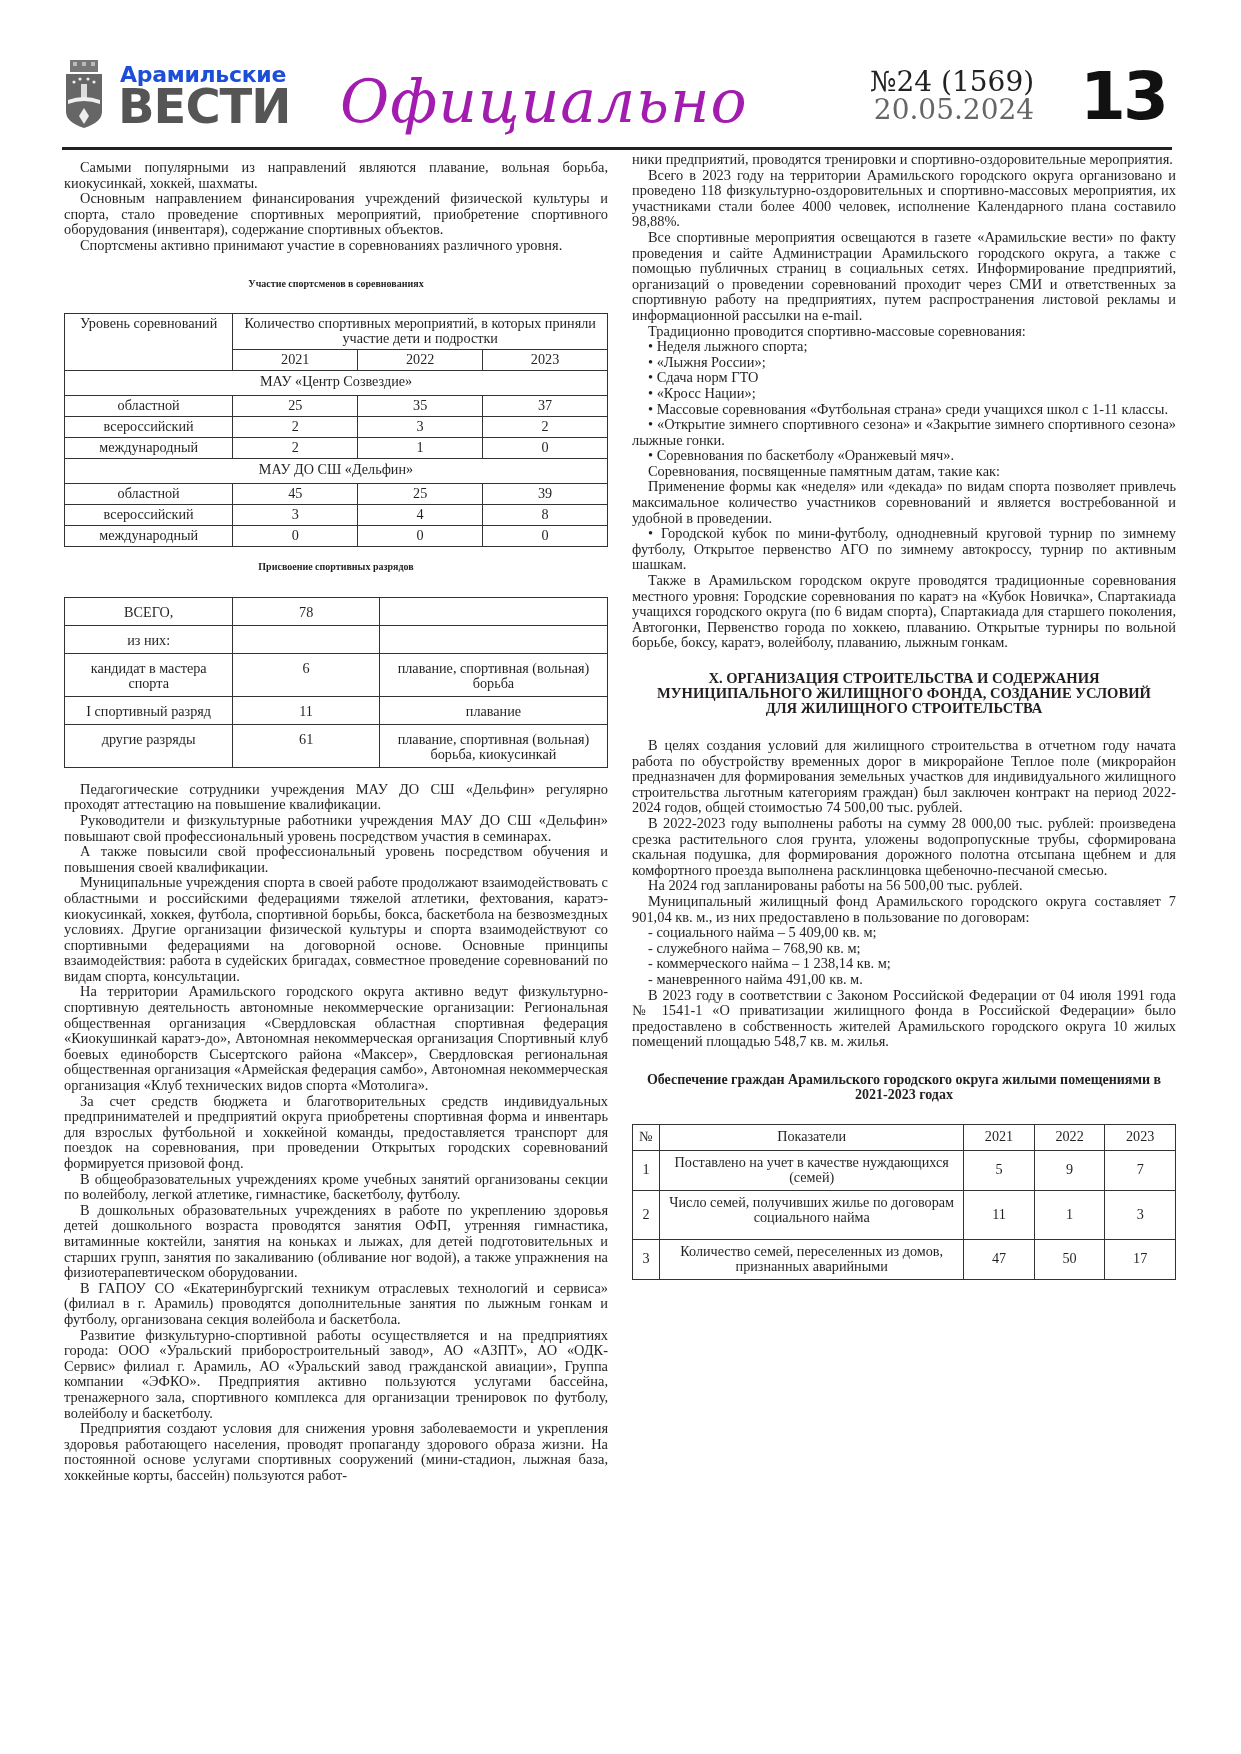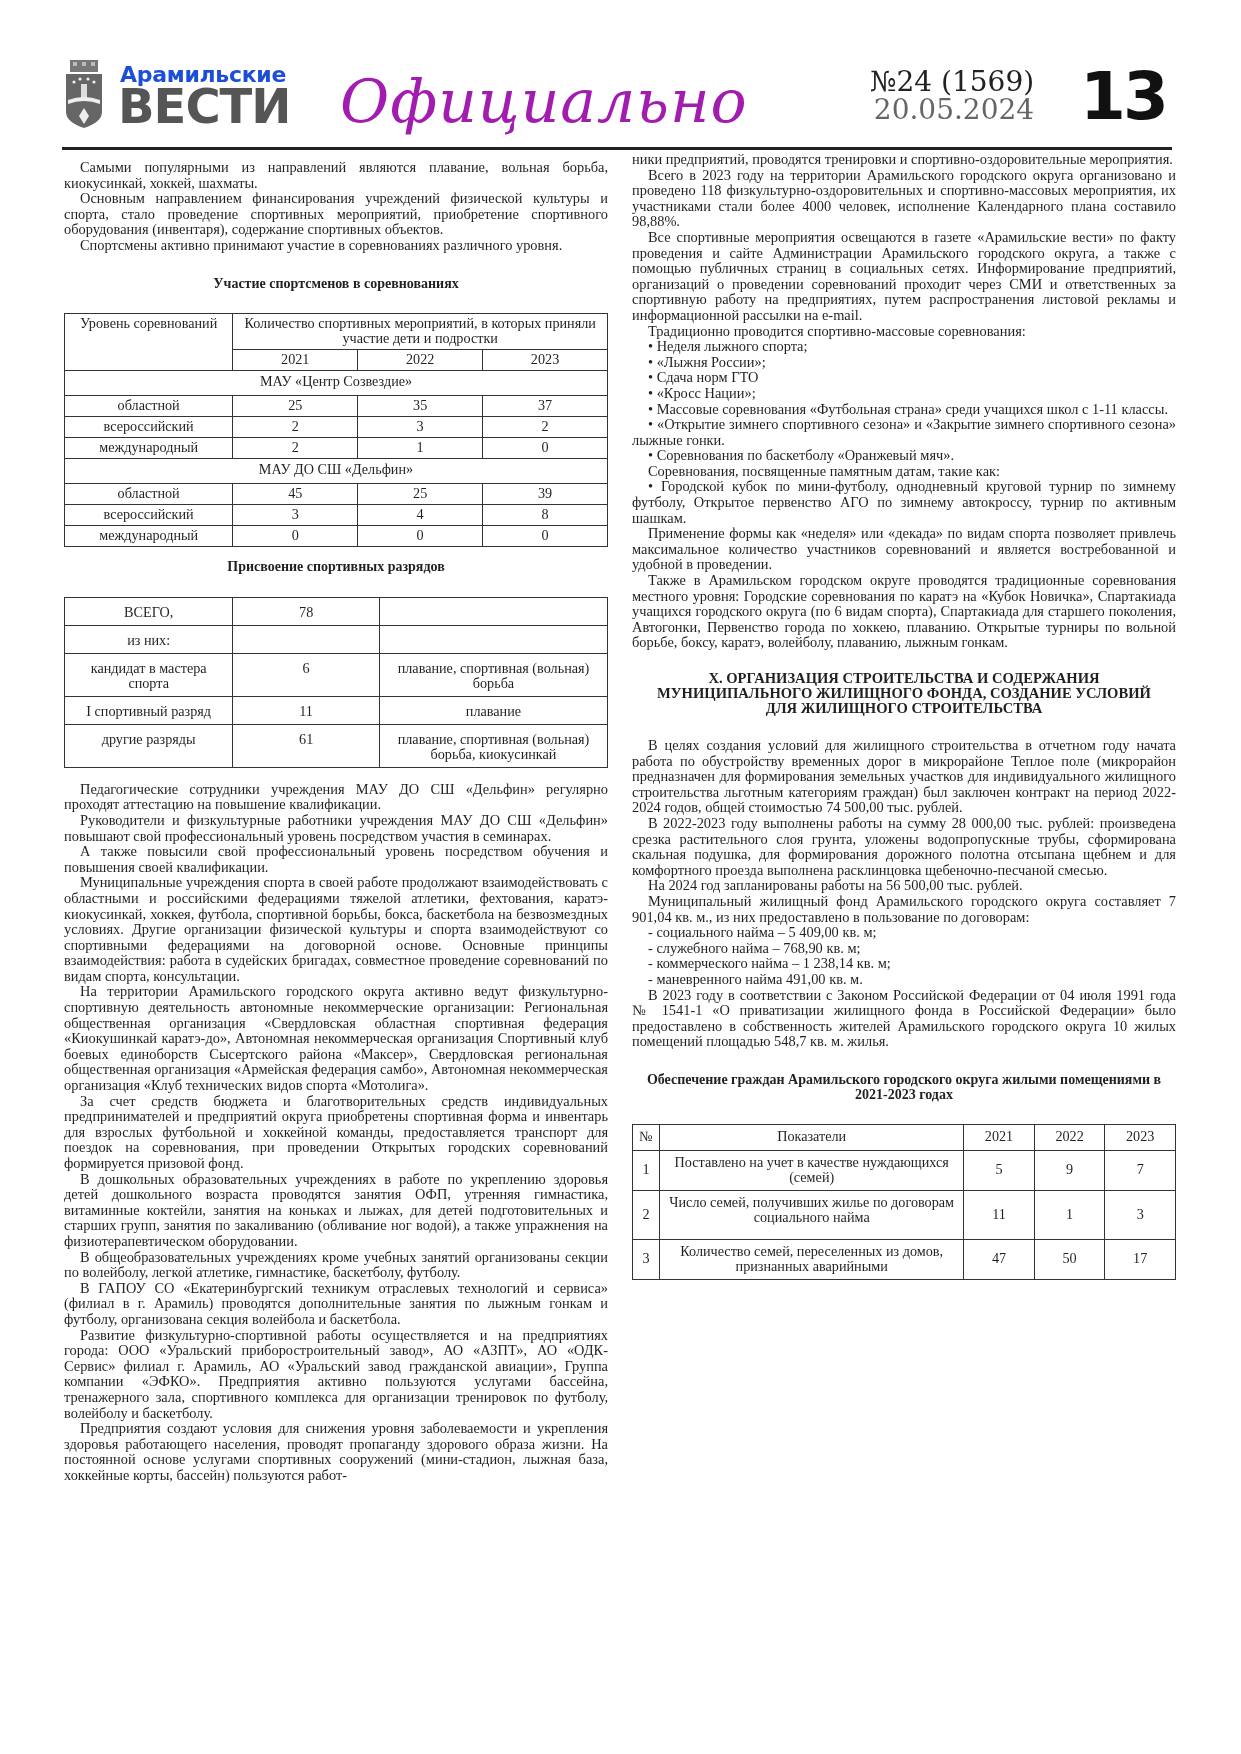--- a/index.html
+++ b/index.html
@@ -14,21 +14,21 @@
   .issue { position: absolute; left: 810px; top: 28px; text-align: right; font-family: "DejaVu Serif", serif; font-size: 28px; line-height: 28px; color: #222; }
   .issue .date { color: #666; }
   .pageno { position: absolute; left: 1020px; top: 12px; font-family: "DejaVu Sans", sans-serif; font-weight: bold; font-size: 66px; color: #111; letter-spacing: -3px; line-height: 90px; }
   .rule { position: absolute; left: 62px; top: 147px; width: 1110px; height: 3px; background: #222; }
 
   .col { position: absolute; top: 160px; width: 544px; font-size: 14.4px; line-height: 15.6px; text-align: justify; }
   .col-left { left: 64px; }
   .col-right { left: 632px; top: 152px; }
   .col p { margin: 0; text-indent: 16px; hyphens: manual; }
   .col p.noind { text-indent: 0; }
-  .tcap { text-align: center; font-weight: bold; font-size: 14px; margin: 16px 0 16px 0; }
+  .tcap { text-align: center; font-weight: bold; font-size: 10px; margin: 16px 0 16px 0; }
   .big-head { text-align: center; font-weight: bold; font-size: 14.6px; line-height: 15px; margin: 16px 10px 16px 10px; }
 
   table { border-collapse: collapse; width: 100%; font-size: 14.2px; line-height: 15px; }
   td, th { border: 1px solid #333; font-weight: normal; text-align: center; padding: 2px 4px; vertical-align: top; }
   .t1 td { padding: 2px 4px 3px 4px; }
   .t1 .group td { padding: 3px 4px 6px 4px; }
   .t2 td { padding: 7px 4px 5px 4px; }
   .t3 td { vertical-align: middle; padding: 4px 4px 5px 4px; }
   .t3 .hdr td { padding: 4px 4px 6px 4px; }
 </style>
@@ -156,42 +156,42 @@
   </tbody>
     </table>
 
   <div style="height:14px;"></div>
   <p>Педагогические сотрудники учреждения МАУ ДО СШ «Дельфин» регулярно проходят аттестацию на повышение квалификации.</p>
   <p>Руководители и физкультурные работники учреждения МАУ ДО СШ «Дельфин» повышают свой профессиональный уровень посредством участия в семинарах.</p>
   <p>А также повысили свой профессиональный уровень посредством обучения и повышения своей квалификации.</p>
   <p>Муниципальные учреждения спорта в своей работе продолжают взаимодействовать с областными и российскими федерациями тяжелой атлетики, фехтования, каратэ-киокусинкай, хоккея, футбола, спортивной борьбы, бокса, баскетбола на безвозмездных условиях. Другие организации физической культуры и спорта взаимодействуют со спортивными федерациями на договорной основе. Основные принципы взаимодействия: работа в судейских бригадах, совместное проведение соревнований по видам спорта, консультации.</p>
   <p>На территории Арамильского городского округа активно ведут физкультурно-спортивную деятельность автономные некоммерческие организации: Региональная общественная организация «Свердловская областная спортивная федерация «Киокушинкай каратэ-до», Автономная некоммерческая организация Спортивный клуб боевых единоборств Сысертского района «Максер», Свердловская региональная общественная организация «Армейская федерация самбо», Автономная некоммерческая организация «Клуб технических видов спорта «Мотолига».</p>
   <p>За счет средств бюджета и благотворительных средств индивидуальных предпринимателей и предприятий округа приобретены спортивная форма и инвентарь для взрослых футбольной и хоккейной команды, предоставляется транспорт для поездок на соревнования, при проведении Открытых городских соревнований формируется призовой фонд.</p>
+  <p>В общеобразовательных учреждениях кроме учебных занятий организованы секции по волейболу, легкой атлетике, гимнастике, баскетболу, футболу.</p>
   <p>В дошкольных образовательных учреждениях в работе по укреплению здоровья детей дошкольного возраста проводятся занятия ОФП, утренняя гимнастика, витаминные коктейли, занятия на коньках и лыжах, для детей подготовительных и старших групп, занятия по закаливанию (обливание ног водой), а также упражнения на физиотерапевтическом оборудовании.</p>
-  <p>В общеобразовательных учреждениях кроме учебных занятий организованы секции по волейболу, легкой атлетике, гимнастике, баскетболу, футболу.</p>
   <p>В ГАПОУ СО «Екатеринбургский техникум отраслевых технологий и сервиса» (филиал в г. Арамиль) проводятся дополнительные занятия по лыжным гонкам и футболу, организована секция волейбола и баскетбола.</p>
   <p>Развитие физкультурно-спортивной работы осуществляется и на предприятиях города: ООО «Уральский приборостроительный завод», АО «АЗПТ», АО «ОДК-Сервис» филиал г. Арамиль, АО «Уральский завод гражданской авиации», Группа компании «ЭФКО». Предприятия активно пользуются услугами бассейна, тренажерного зала, спортивного комплекса для организации тренировок по футболу, волейболу и баскетболу.</p>
   <p>Предприятия создают условия для снижения уровня заболеваемости и укрепления здоровья работающего населения, проводят пропаганду здорового образа жизни. На постоянной основе услугами спортивных сооружений (мини-стадион, лыжная база, хоккейные корты, бассейн) пользуются работ-</p>
 </div>
 
 <div class="col col-right">
   <p class="noind">ники предприятий, проводятся тренировки и спортивно-оздоровительные мероприятия.</p>
   <p>Всего в 2023 году на территории Арамильского городского округа организовано и проведено 118 физкультурно-оздоровительных и спортивно-массовых мероприятия, их участниками стали более 4000 человек, исполнение Календарного плана составило 98,88%.</p>
   <p>Все спортивные мероприятия освещаются в газете «Арамильские вести» по факту проведения и сайте Администрации Арамильского городского округа, а также с помощью публичных страниц в социальных сетях. Информирование предприятий, организаций о проведении соревнований проходит через СМИ и ответственных за спортивную работу на предприятиях, путем распространения листовой рекламы и информационной рассылки на e-mail.</p>
   <p>Традиционно проводится спортивно-массовые соревнования:</p>
   <p>• Неделя лыжного спорта;</p>
   <p>• «Лыжня России»;</p>
   <p>• Сдача норм ГТО</p>
   <p>• «Кросс Нации»;</p>
   <p>• Массовые соревнования «Футбольная страна» среди учащихся школ с 1-11 классы.</p>
   <p>•  «Открытие зимнего спортивного сезона» и «Закрытие зимнего спортивного сезона» лыжные гонки.</p>
   <p>• Соревнования по баскетболу «Оранжевый мяч».</p>
   <p>Соревнования, посвященные памятным датам, такие как:</p>
+  <p>Применение формы как «неделя» или «декада» по видам спорта позволяет привлечь максимальное количество участников соревнований и является востребованной и удобной в проведении.</p>
   <p>• Городской кубок по мини-футболу, однодневный круговой турнир по зимнему футболу, Открытое первенство АГО по зимнему автокроссу, турнир по активным шашкам.</p>
-  <p>Применение формы как «неделя» или «декада» по видам спорта позволяет привлечь максимальное количество участников соревнований и является востребованной и удобной в проведении.</p>
   <p>Также в Арамильском городском округе проводятся традиционные соревнования местного уровня: Городские соревнования по каратэ на «Кубок Новичка», Спартакиада учащихся городского округа (по 6 видам спорта), Спартакиада для старшего поколения, Автогонки, Первенство города по хоккею, плаванию. Открытые турниры по вольной борьбе, боксу, каратэ, волейболу, плаванию, лыжным гонкам.</p>
 
   <div class="big-head" style="margin-top:20px;margin-bottom:22px;">X. ОРГАНИЗАЦИЯ СТРОИТЕЛЬСТВА И СОДЕРЖАНИЯ МУНИЦИПАЛЬНОГО ЖИЛИЩНОГО ФОНДА, СОЗДАНИЕ УСЛОВИЙ ДЛЯ ЖИЛИЩНОГО СТРОИТЕЛЬСТВА</div>
 
   <p>В целях создания условий для жилищного строительства в отчетном году начата работа по обустройству временных дорог в микрорайоне Теплое поле (микрорайон предназначен для формирования земельных участков для индивидуального жилищного строительства льготным категориям граждан) был заключен контракт на период 2022-2024 годов, общей стоимостью 74 500,00 тыс. рублей.</p>
   <p>В 2022-2023 году выполнены работы на сумму 28 000,00 тыс. рублей: произведена срезка растительного слоя грунта, уложены водопропускные трубы, сформирована скальная подушка, для формирования дорожного полотна отсыпана щебнем и для комфортного проезда выполнена расклинцовка щебеночно-песчаной смесью.</p>
   <p>На 2024 год запланированы работы на 56 500,00 тыс. рублей.</p>
   <p>Муниципальный жилищный фонд Арамильского городского округа составляет 7 901,04 кв. м., из них предоставлено в пользование по договорам:</p>
   <p>- социального найма – 5 409,00 кв. м;</p>
   <p>- служебного найма – 768,90 кв. м;</p>

